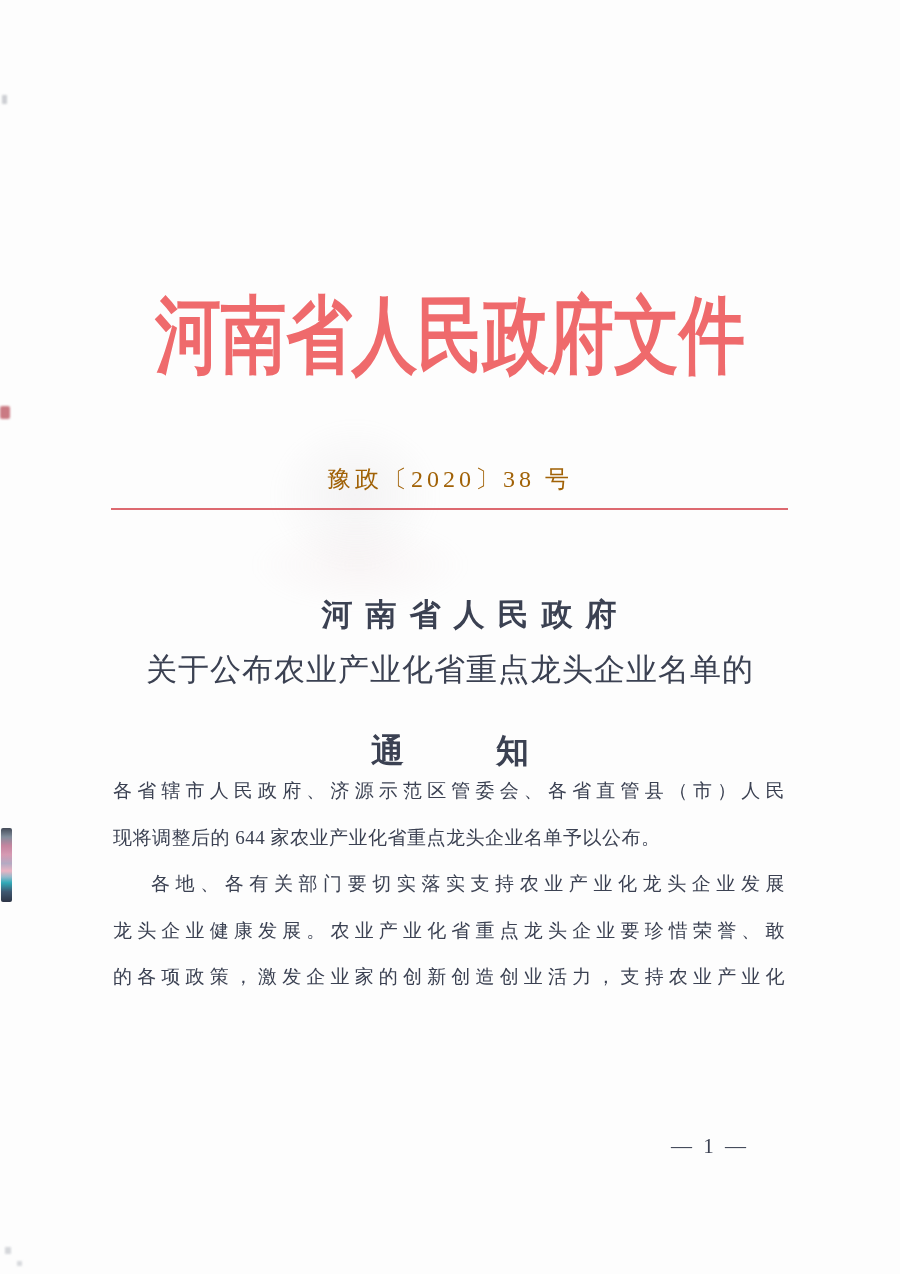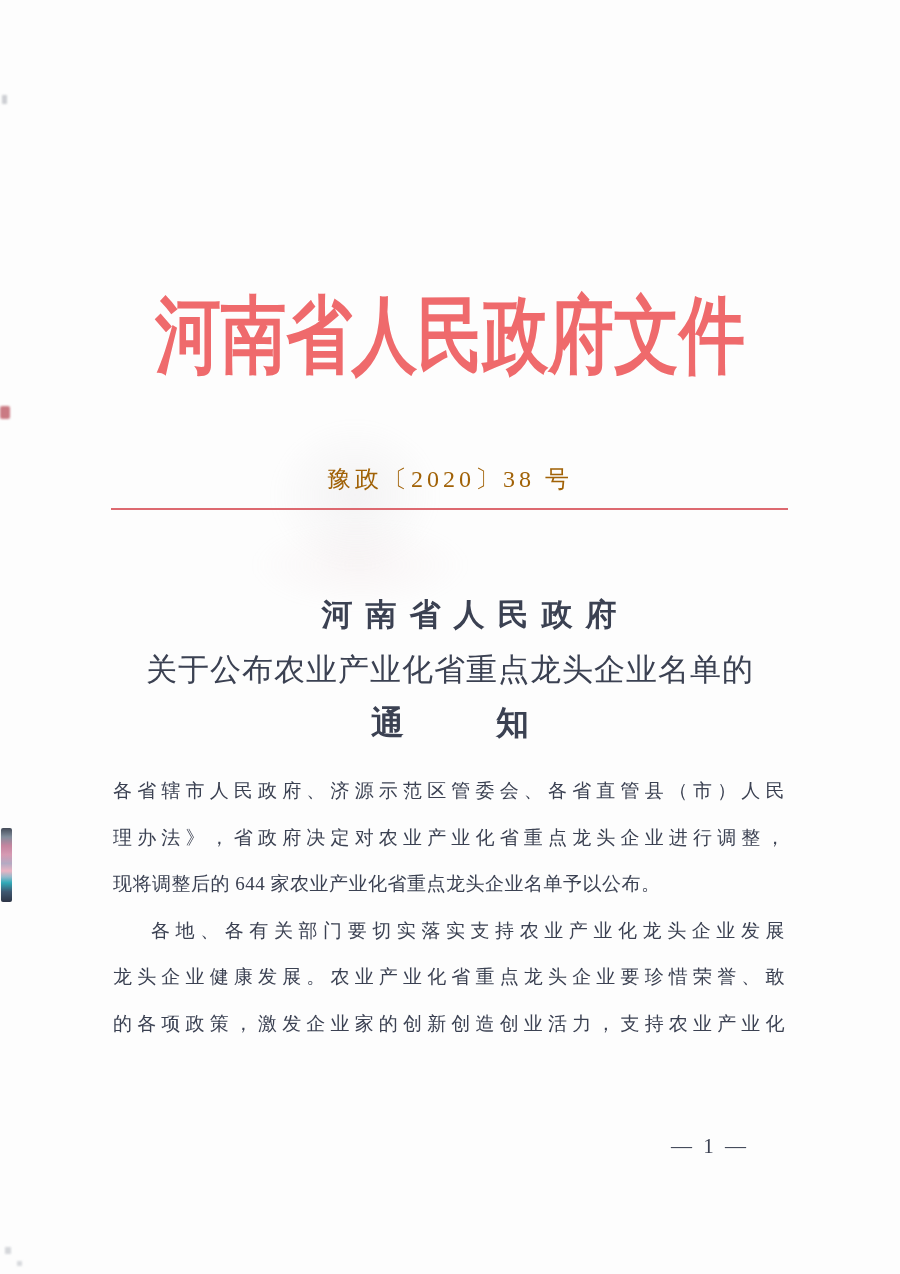--- a/index.html
+++ b/index.html
@@ -77,21 +77,21 @@
     width: 100%;
     text-align: center;
     font-size: 31px;
     font-weight: 400;
     color: #3b4152;
     letter-spacing: 1px;
     white-space: nowrap;
   }
   .title-3 {
     position: absolute;
-    top: 701px;
+    top: 729px;
     left: 0;
     width: 100%;
     text-align: center;
     font-size: 33px;
     font-weight: 700;
     color: #3b4152;
     letter-spacing: 92px;
     padding-left: 92px;
     white-space: nowrap;
   }
@@ -219,21 +219,20 @@
   <div class="doc-number">豫政〔2020〕38 号</div>
 
   <div class="red-rule"></div>
 
   <div class="title-1">河南省人民政府</div>
   <div class="title-2">关于公布农业产业化省重点龙头企业名单的</div>
   <div class="title-3">通知</div>
 
   <div class="body-text">
     <div class="body-line fill">各省辖市人民政府、济源示范区管委会、各省直管县（市）人民</div>
-    <div class="body-line fill">理办法》，省政府决定对农业产业化省重点龙头企业进行调整，</div>
     <div class="body-line">现将调整后的 644 家农业产业化省重点龙头企业名单予以公布。</div>
     <div class="body-line fill indent">各地、各有关部门要切实落实支持农业产业化龙头企业发展</div>
     <div class="body-line fill">龙头企业健康发展。农业产业化省重点龙头企业要珍惜荣誉、敢</div>
     <div class="body-line fill">的各项政策，激发企业家的创新创造创业活力，支持农业产业化</div>
   </div>
 
   <div class="page-number">— 1 —</div>
 
   <div class="scan-stripe"></div>
   <div class="scan-speck-red"></div>

